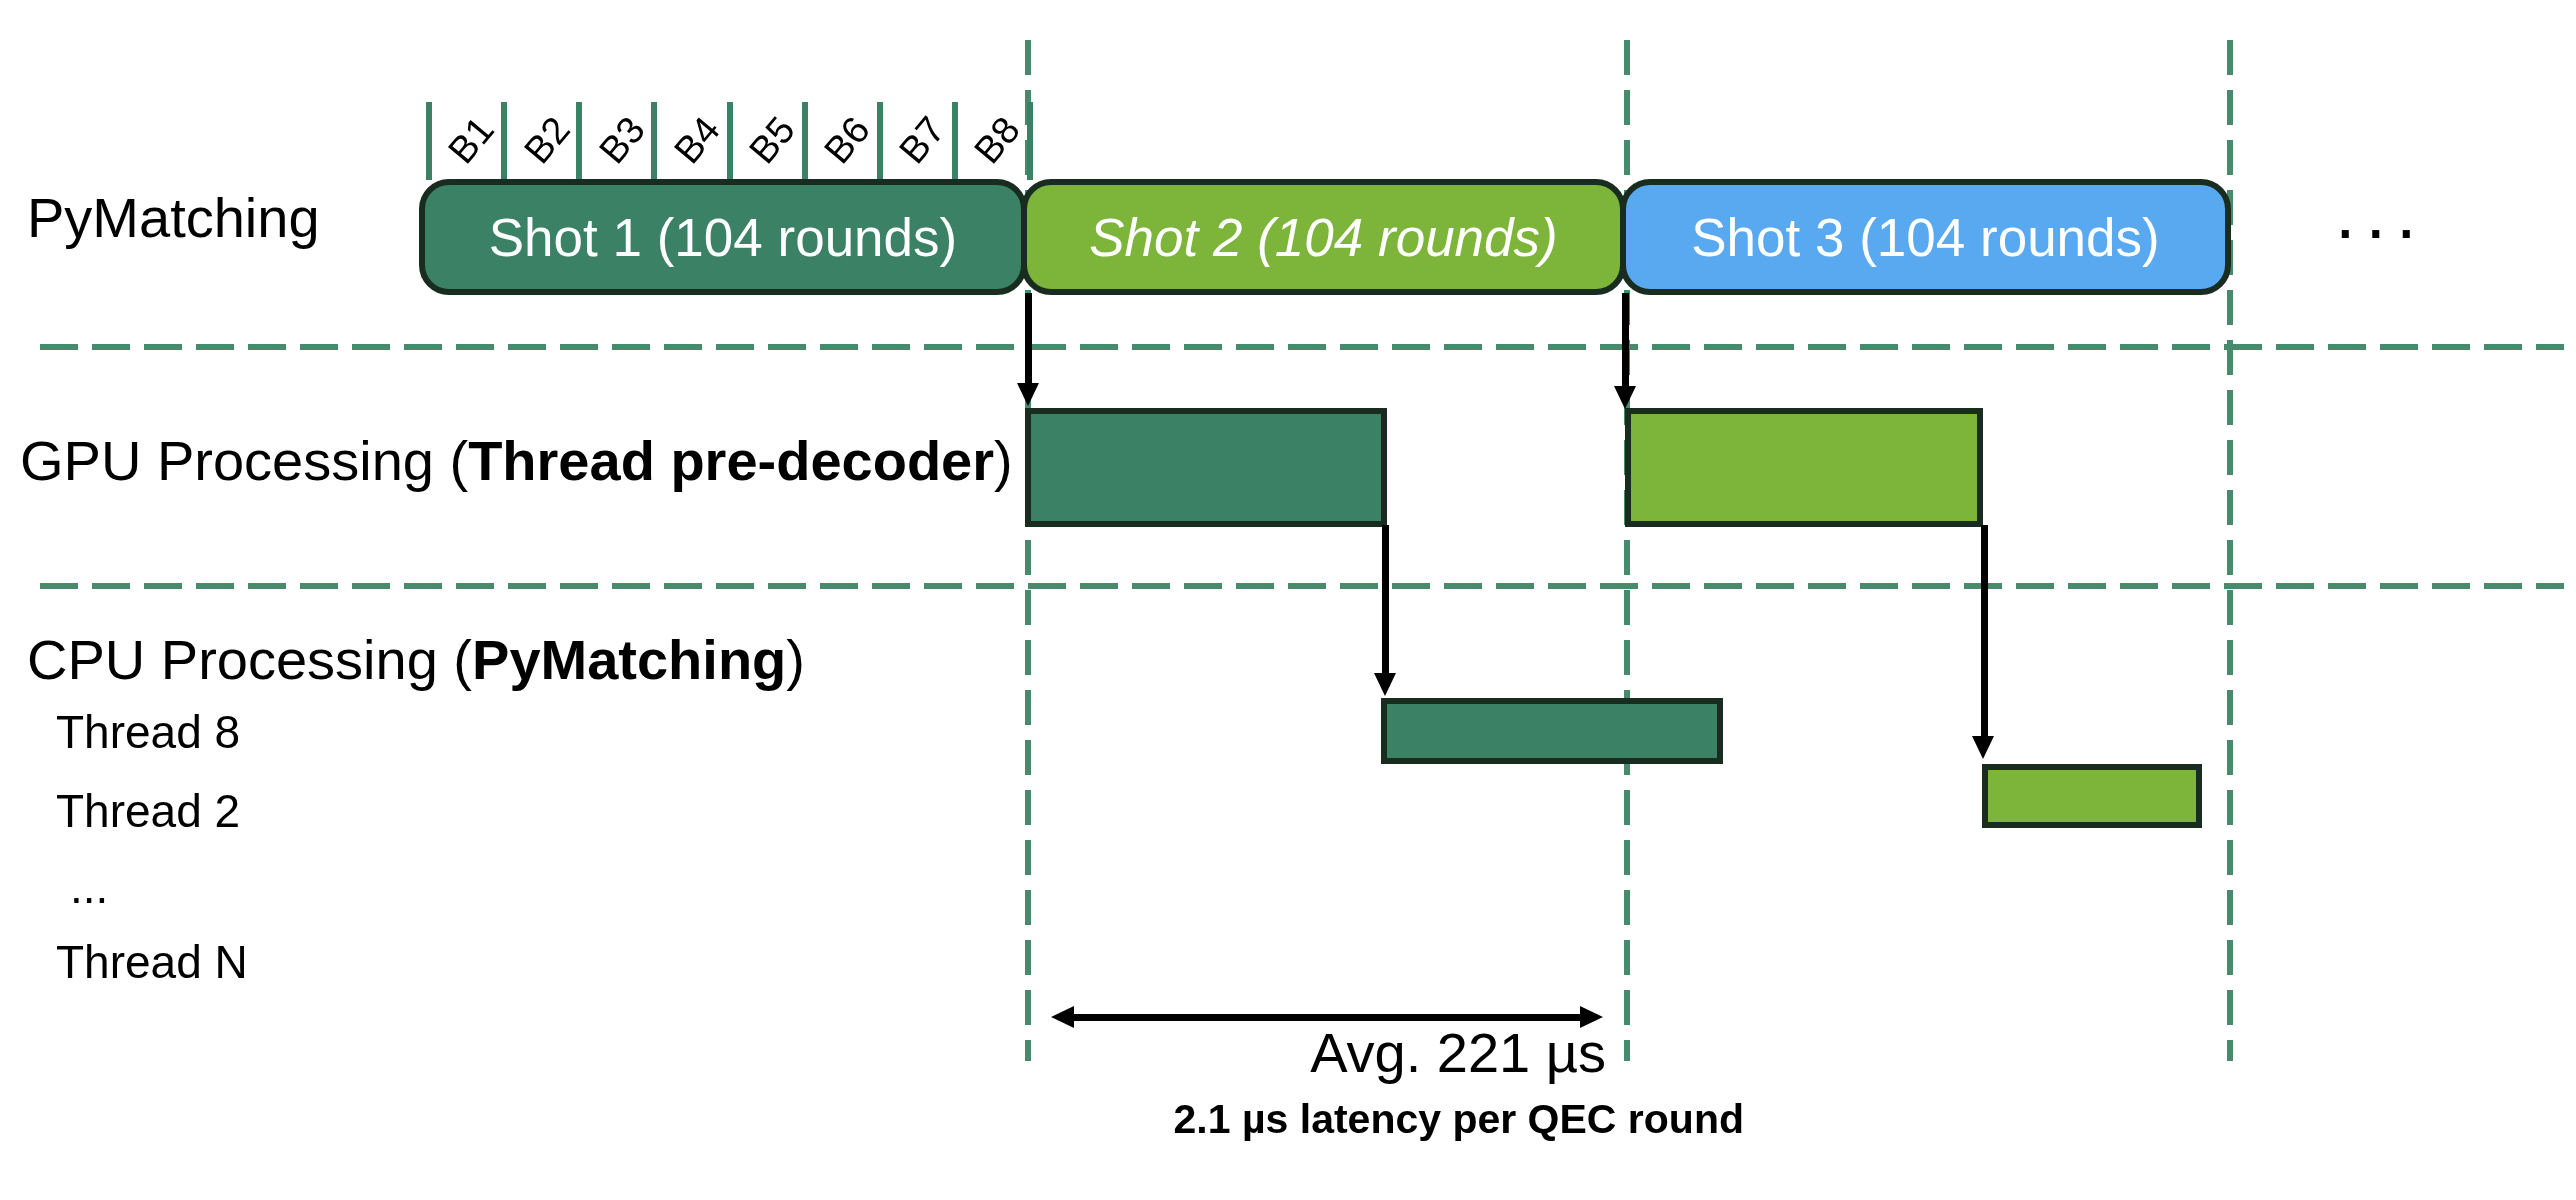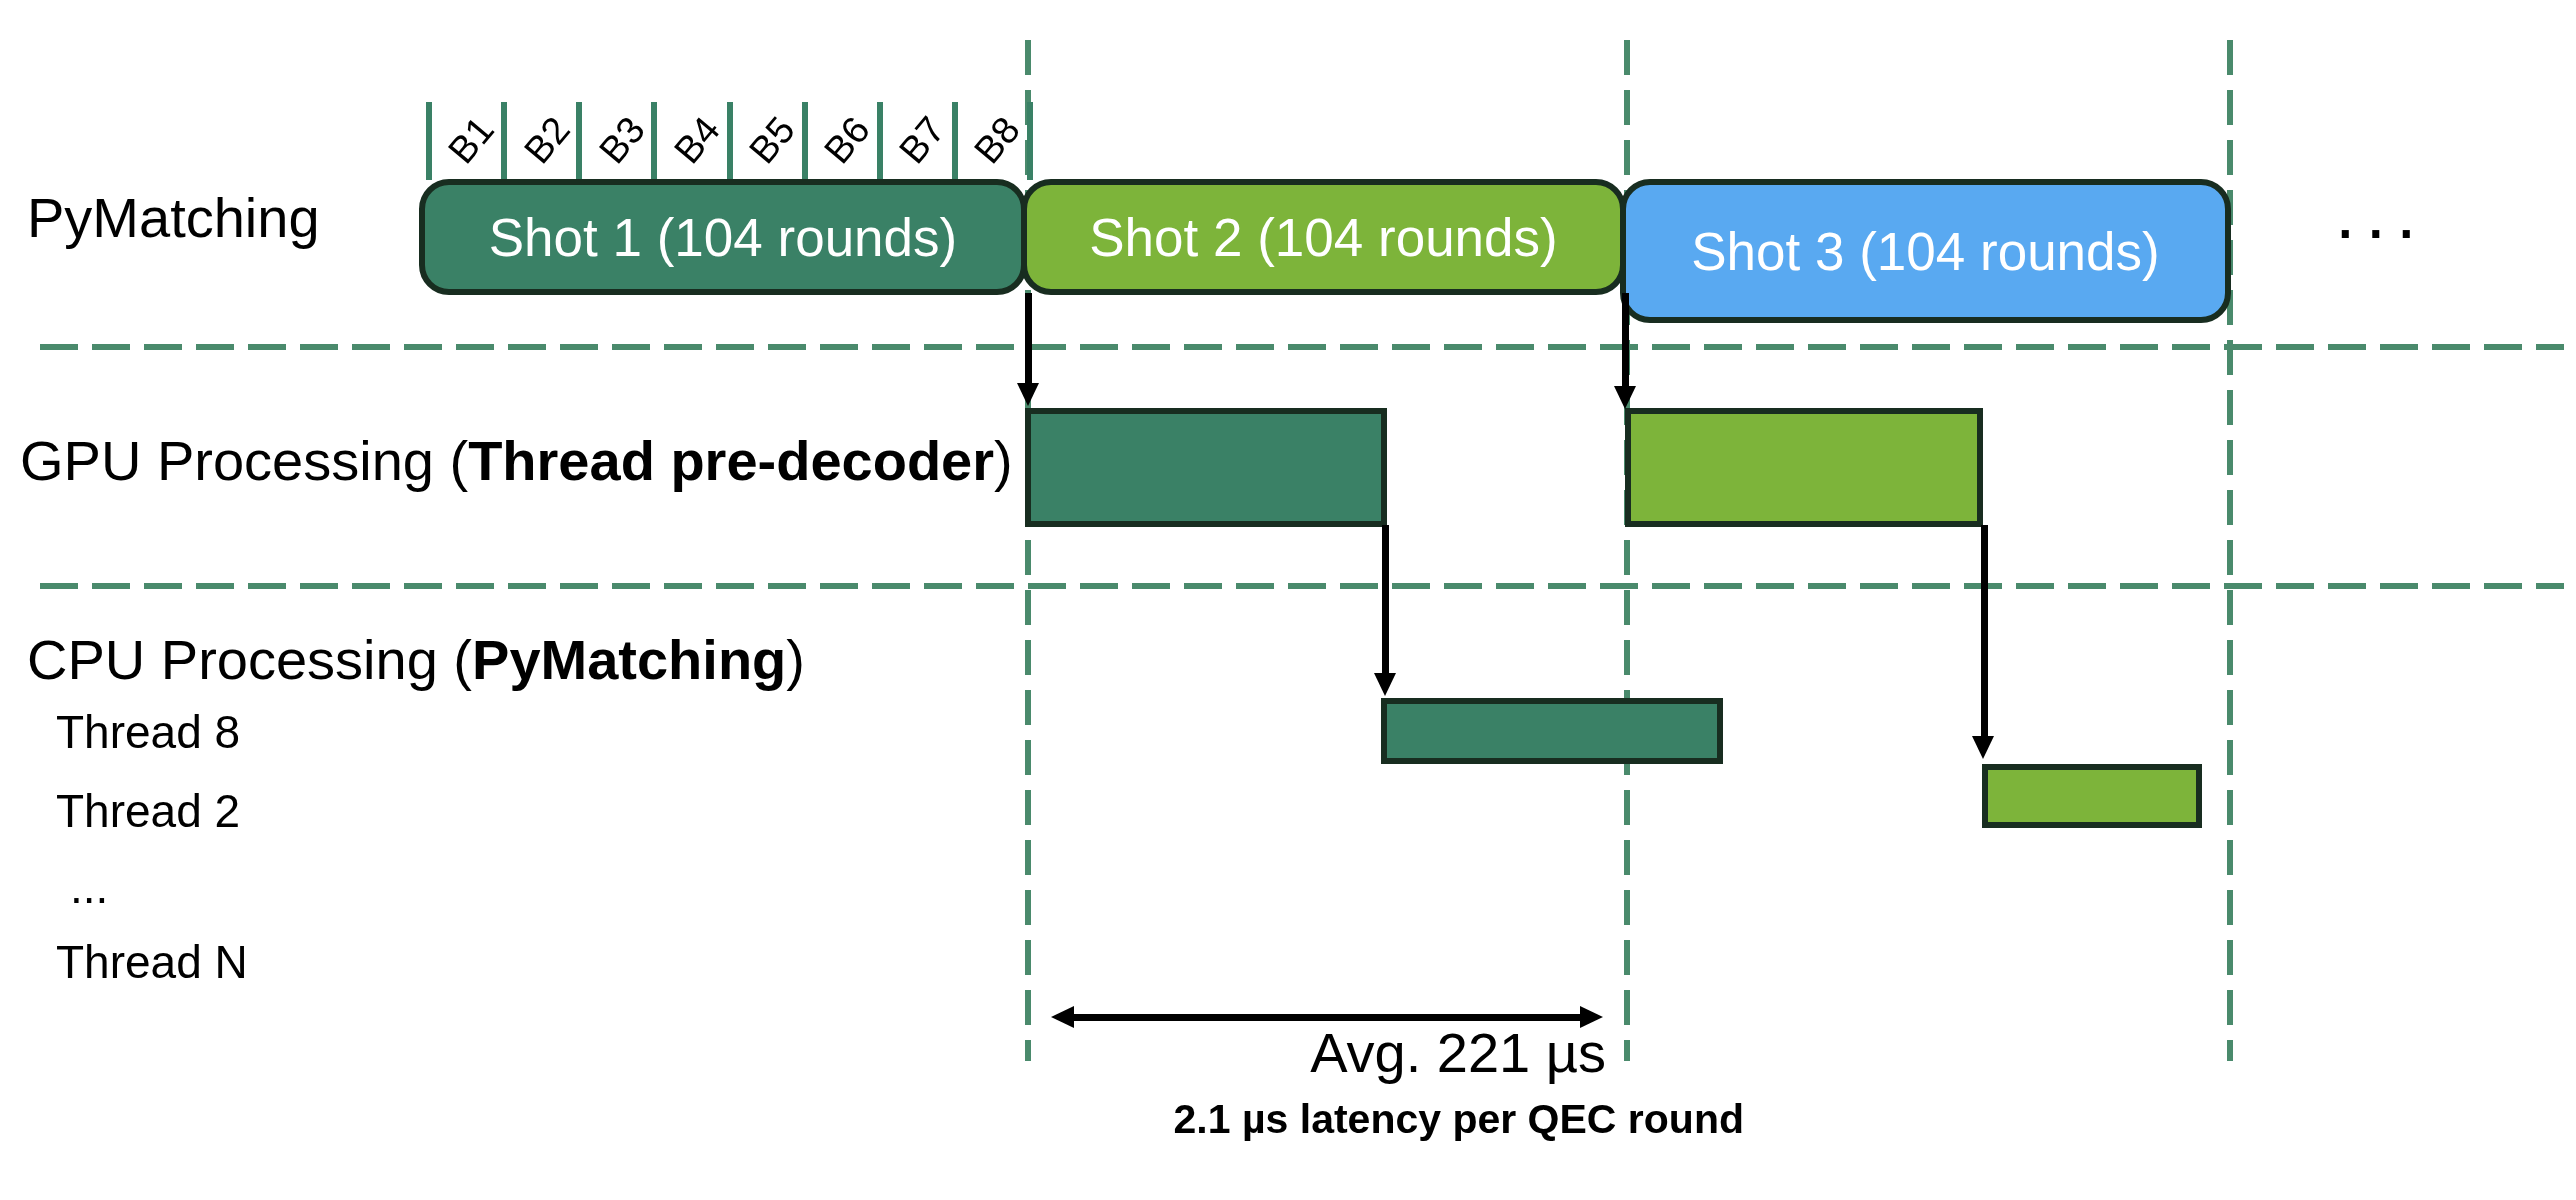--- a/index.html
+++ b/index.html
@@ -78,24 +78,24 @@
   <div class="row-label" style="left:27px;top:632px"><span>CPU Processing (</span><b>PyMatching</b><span>)</span></div>
 
   <div class="thread-label" style="left:56px;top:709px">Thread 8</div>
   <div class="thread-label" style="left:56px;top:788px">Thread 2</div>
   <div class="thread-label" style="left:70px;top:864px">...</div>
   <div class="thread-label" style="left:56px;top:939px">Thread N</div>
 
   <div class="bar shot-bar" style="left: 419px; top: 179px; width: 608px; height: 116px; background: rgb(58, 129, 102);">
     <span>Shot 1 (104 rounds)</span>
   </div>
-  <div class="bar shot-bar" style="left: 1021px; top: 179px; width: 605px; height: 116px; background: rgb(125, 180, 58);">
+  <div class="bar shot-bar" style="left: 1021px; top: 179px; width: 605px; height: 116px; background: rgb(125, 180, 58); font-style: italic;">
     <span>Shot 2 (104 rounds)</span>
   </div>
-  <div class="bar shot-bar" style="left: 1620px; top: 179px; width: 611px; height: 144px; background: rgb(89, 169, 241);">
+  <div class="bar shot-bar" style="left: 1620px; top: 179px; width: 611px; height: 116px; background: rgb(89, 169, 241);">
     <span>Shot 3 (104 rounds)</span>
   </div>
   <div class="shots-ellipsis">...</div>
 
   <div class="bar" style="left: 1025px; top: 408px; width: 362px; height: 119px; background: rgb(58, 129, 102);"></div>
   <div class="bar" style="left: 1625px; top: 408px; width: 358px; height: 119px; background: rgb(125, 180, 58);"></div>
 
   <div class="bar" style="left: 1381px; top: 698px; width: 342px; height: 66px; background: rgb(58, 129, 102);"></div>
   <div class="bar" style="left: 1982px; top: 764px; width: 220px; height: 64px; background: rgb(125, 180, 58);"></div>
 

